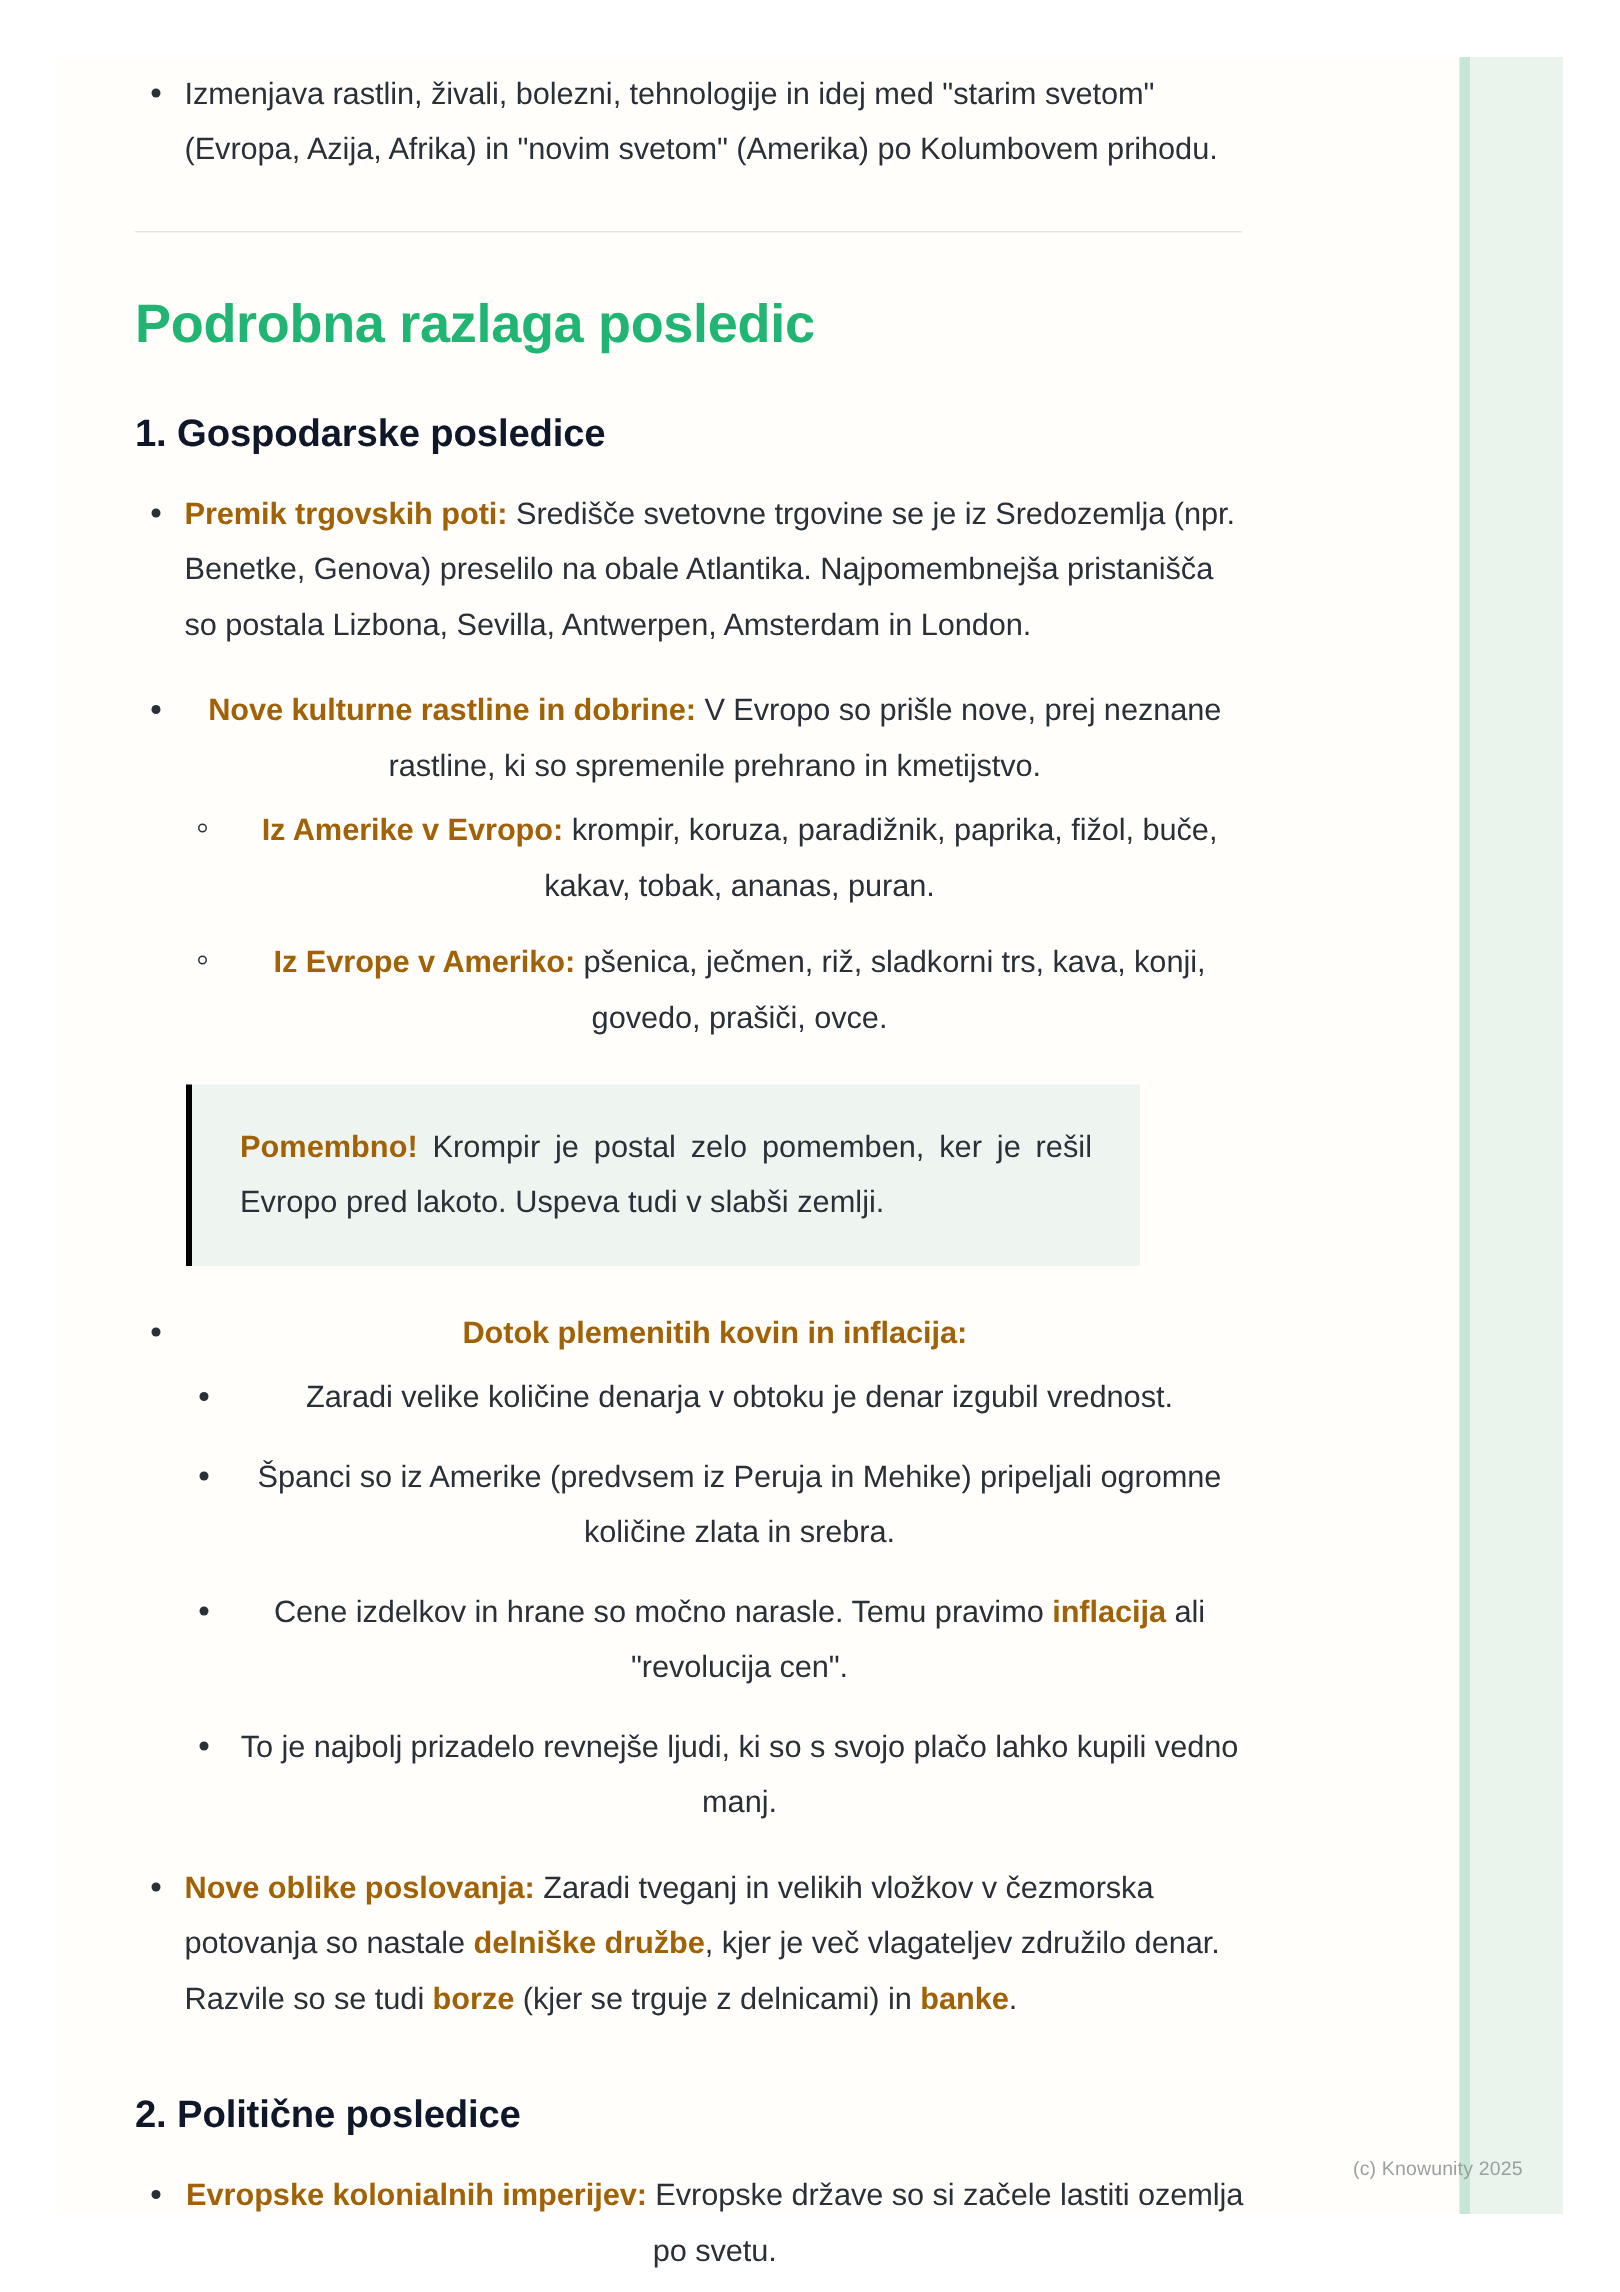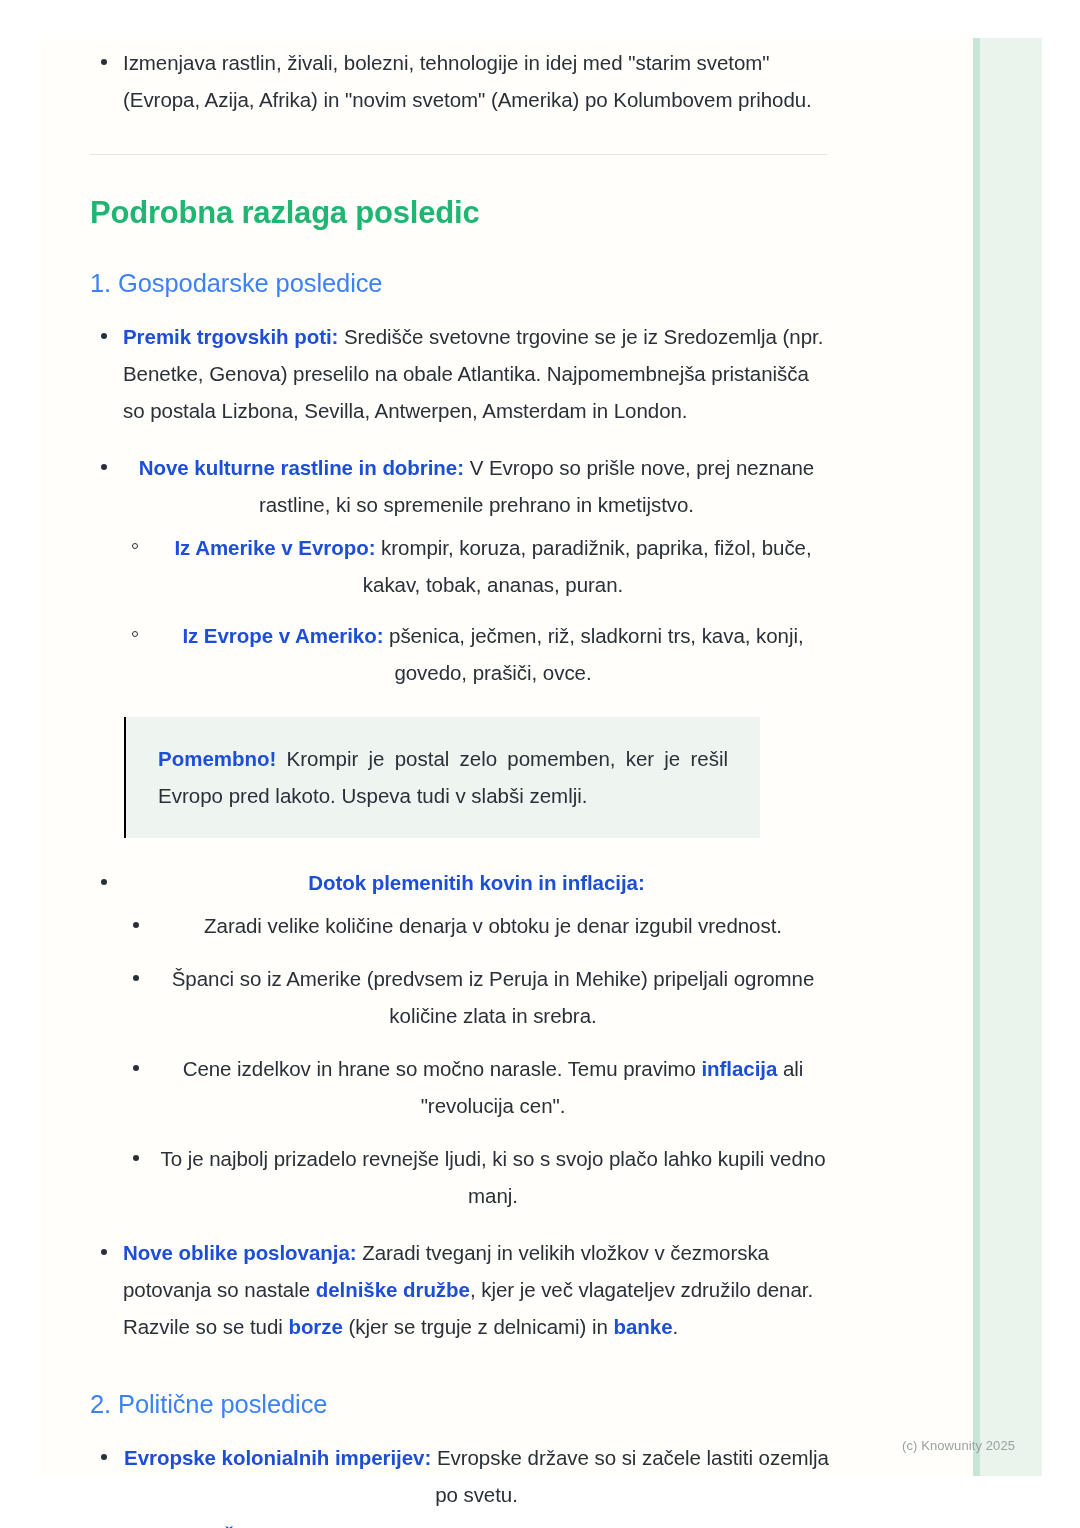--- a/index.html
+++ b/index.html
@@ -116,54 +116,54 @@
   .l2f > li::before {
     background: #2a3038;
     border: none;
     width: 6px;
     height: 6px;
     top: 15px;
     left: 10px;
   }
   .l2f > li { margin-bottom: 16px; }
 
-  strong { font-weight: 700; color: #1d4ed8; }
+  strong { font-weight: 700; color: #a16207; }
 
   
   .h-rule {
     width: 738px;
     height: 1px;
     background: #e6e6e6;
     border: 0;
     margin: 36px 0 0 0;
   }
   .h2 {
-    font-size: 31px;
+    font-size: 36px;
     line-height: 1.2;
     font-weight: 700;
     color: #21b573;
     margin: 39px 0 0 0;
     letter-spacing: -0.2px;
   }
   .h3 {
     font-size: 25.5px;
     line-height: 1.2;
-    font-weight: 400;
-    color: #3b82f6;
+    font-weight: 700;
+    color: #0f172a;
     margin: 37px 0 19px 0;
     letter-spacing: -0.1px;
   }
   .h3.second { margin-top: 44px; margin-bottom: 20px; }
 
   
   .callout {
     margin: 26px 0 26px 34px;
     width: 636px;
     background: #eef4f0;
-    border-left: 2px solid #000000;
+    border-left: 4px solid #000000;
     box-sizing: border-box;
     padding: 23px 32px 24px 32px;
   }
   .callout p {
     margin: 0;
     font-size: 20.5px;
     line-height: 37px;
     color: #2a3038;
     text-align: justify;
   }

